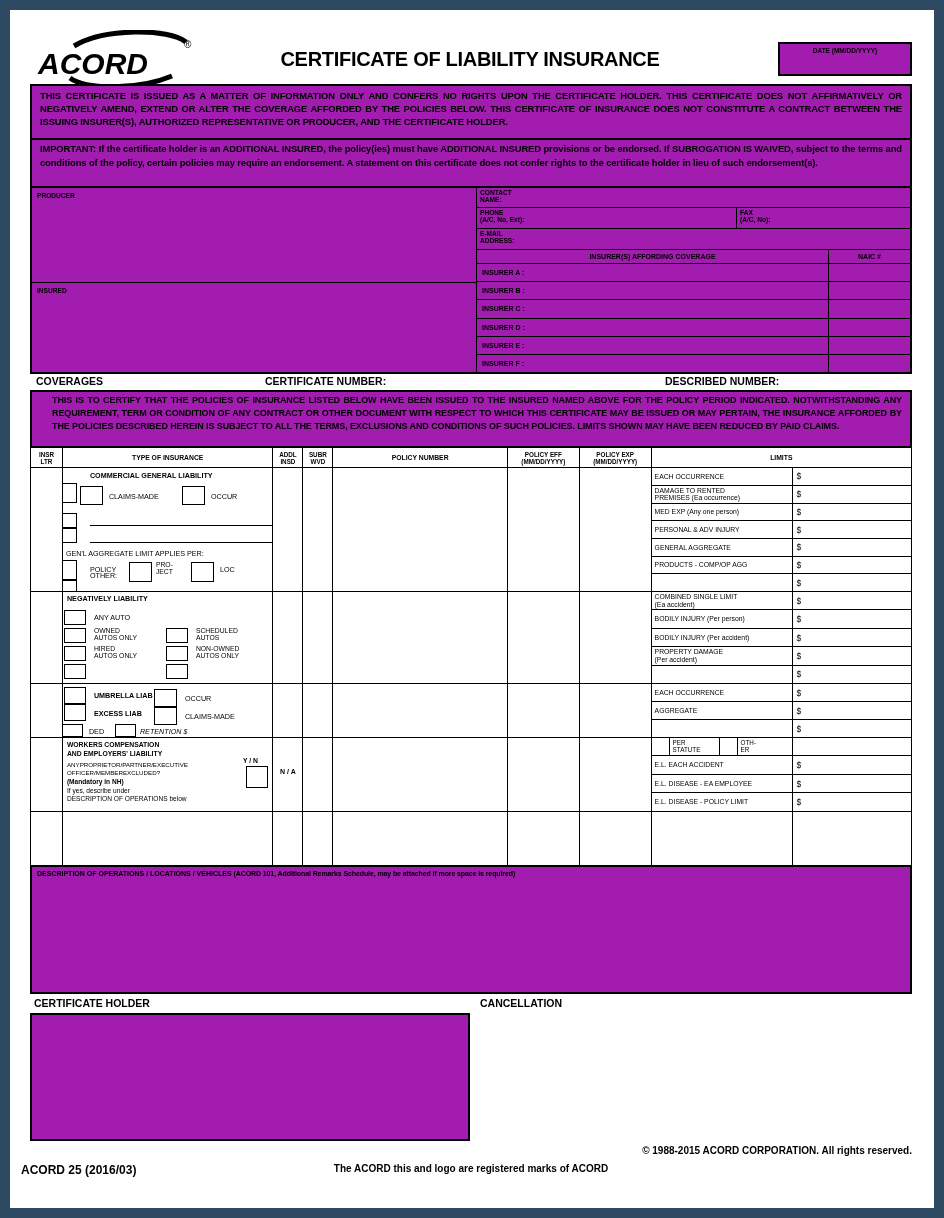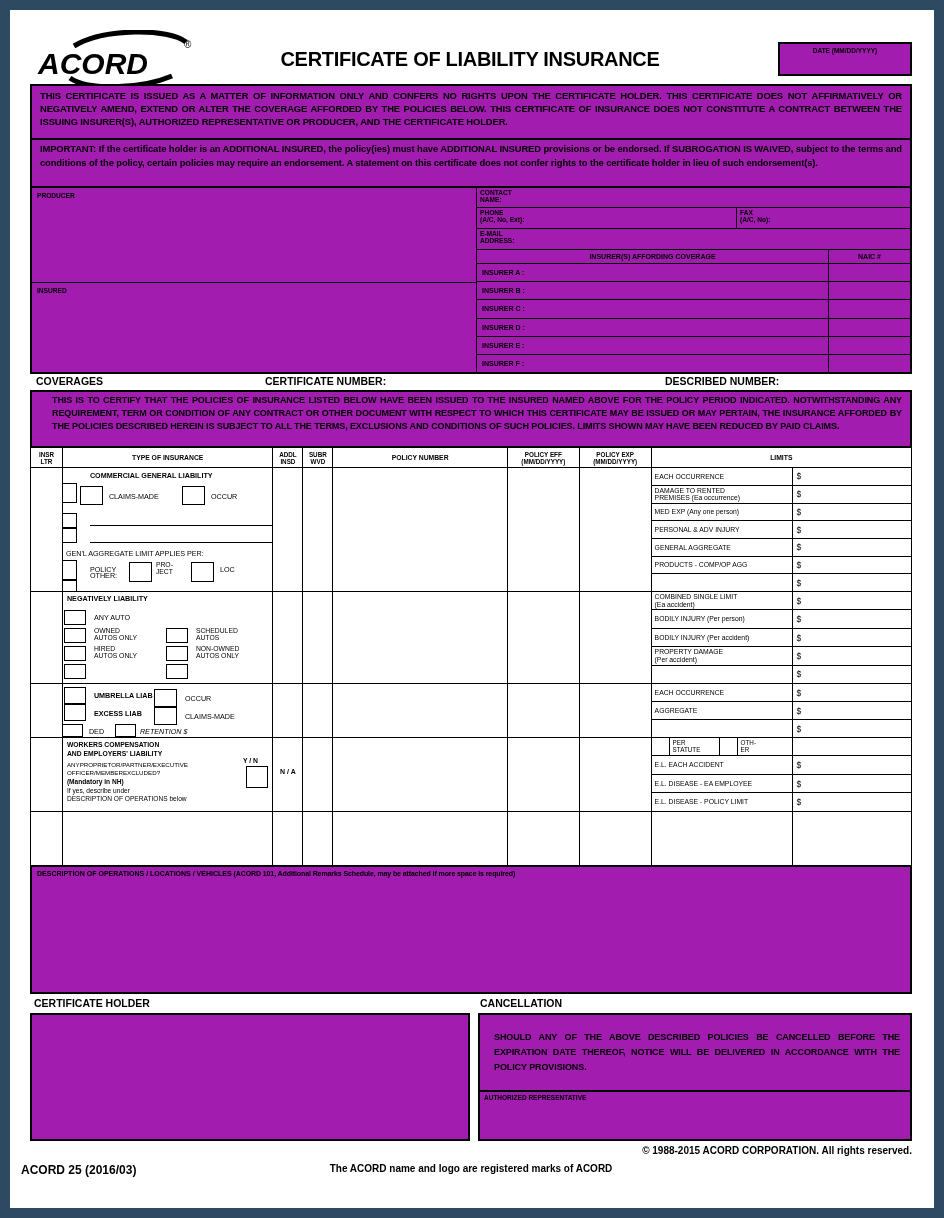--- a/index.html
+++ b/index.html
@@ -503,25 +503,18 @@
       <span class="b" style="letter-spacing:-0.1px;">(ACORD 101, Additional Remarks Schedule, may be attached if more space is required)</span>
     </div>
     <div style="height:100px;"></div>
   </div>
 
   <span class="abs b" style="left:24px;top:987px;font-size:10.5px;">CERTIFICATE HOLDER</span>
   <span class="abs b" style="left:470px;top:987px;font-size:10.5px;">CANCELLATION</span>
 
   <div class="abs box2" style="left:20px;top:1003px;width:440px;height:128px;"></div>
 
-  <div class="abs box2" style="left:468px;top:1003px;width:434px;height:128px;">
-    <div class="para" style="padding:15px 10px 0 14px;font-size:9px;line-height:15px;">SHOULD ANY OF THE ABOVE DESCRIBED POLICIES BE CANCELLED BEFORE THE EXPIRATION DATE THEREOF, NOTICE WILL BE DELIVERED IN ACCORDANCE WITH THE POLICY PROVISIONS.</div>
-    <div class="abs" style="left:0;right:0;top:75px;bottom:0;border-top:2px solid #000;">
-      <span class="b" style="display:block;padding:2px 4px;font-size:6.5px;">AUTHORIZED REPRESENTATIVE</span>
-      <div style="height:36px;"></div>
-    </div>
-  </div>
 
   <div class="abs b" style="left:400px;top:1135px;width:502px;text-align:right;font-size:10px;">© 1988-2015 ACORD CORPORATION.  All rights reserved.</div>
   <div class="abs b" style="left:11px;top:1153px;font-size:12px;">ACORD 25 (2016/03)</div>
-  <div class="abs b" style="left:20px;top:1153px;width:882px;text-align:center;font-size:10px;">The ACORD name and logo are registered marks of ACORD</div>
+  <div class="abs b" style="left:20px;top:1153px;width:882px;text-align:center;font-size:10px;">The ACORD this and logo are registered marks of ACORD</div>
 
 </div>
 
 </body></html>

